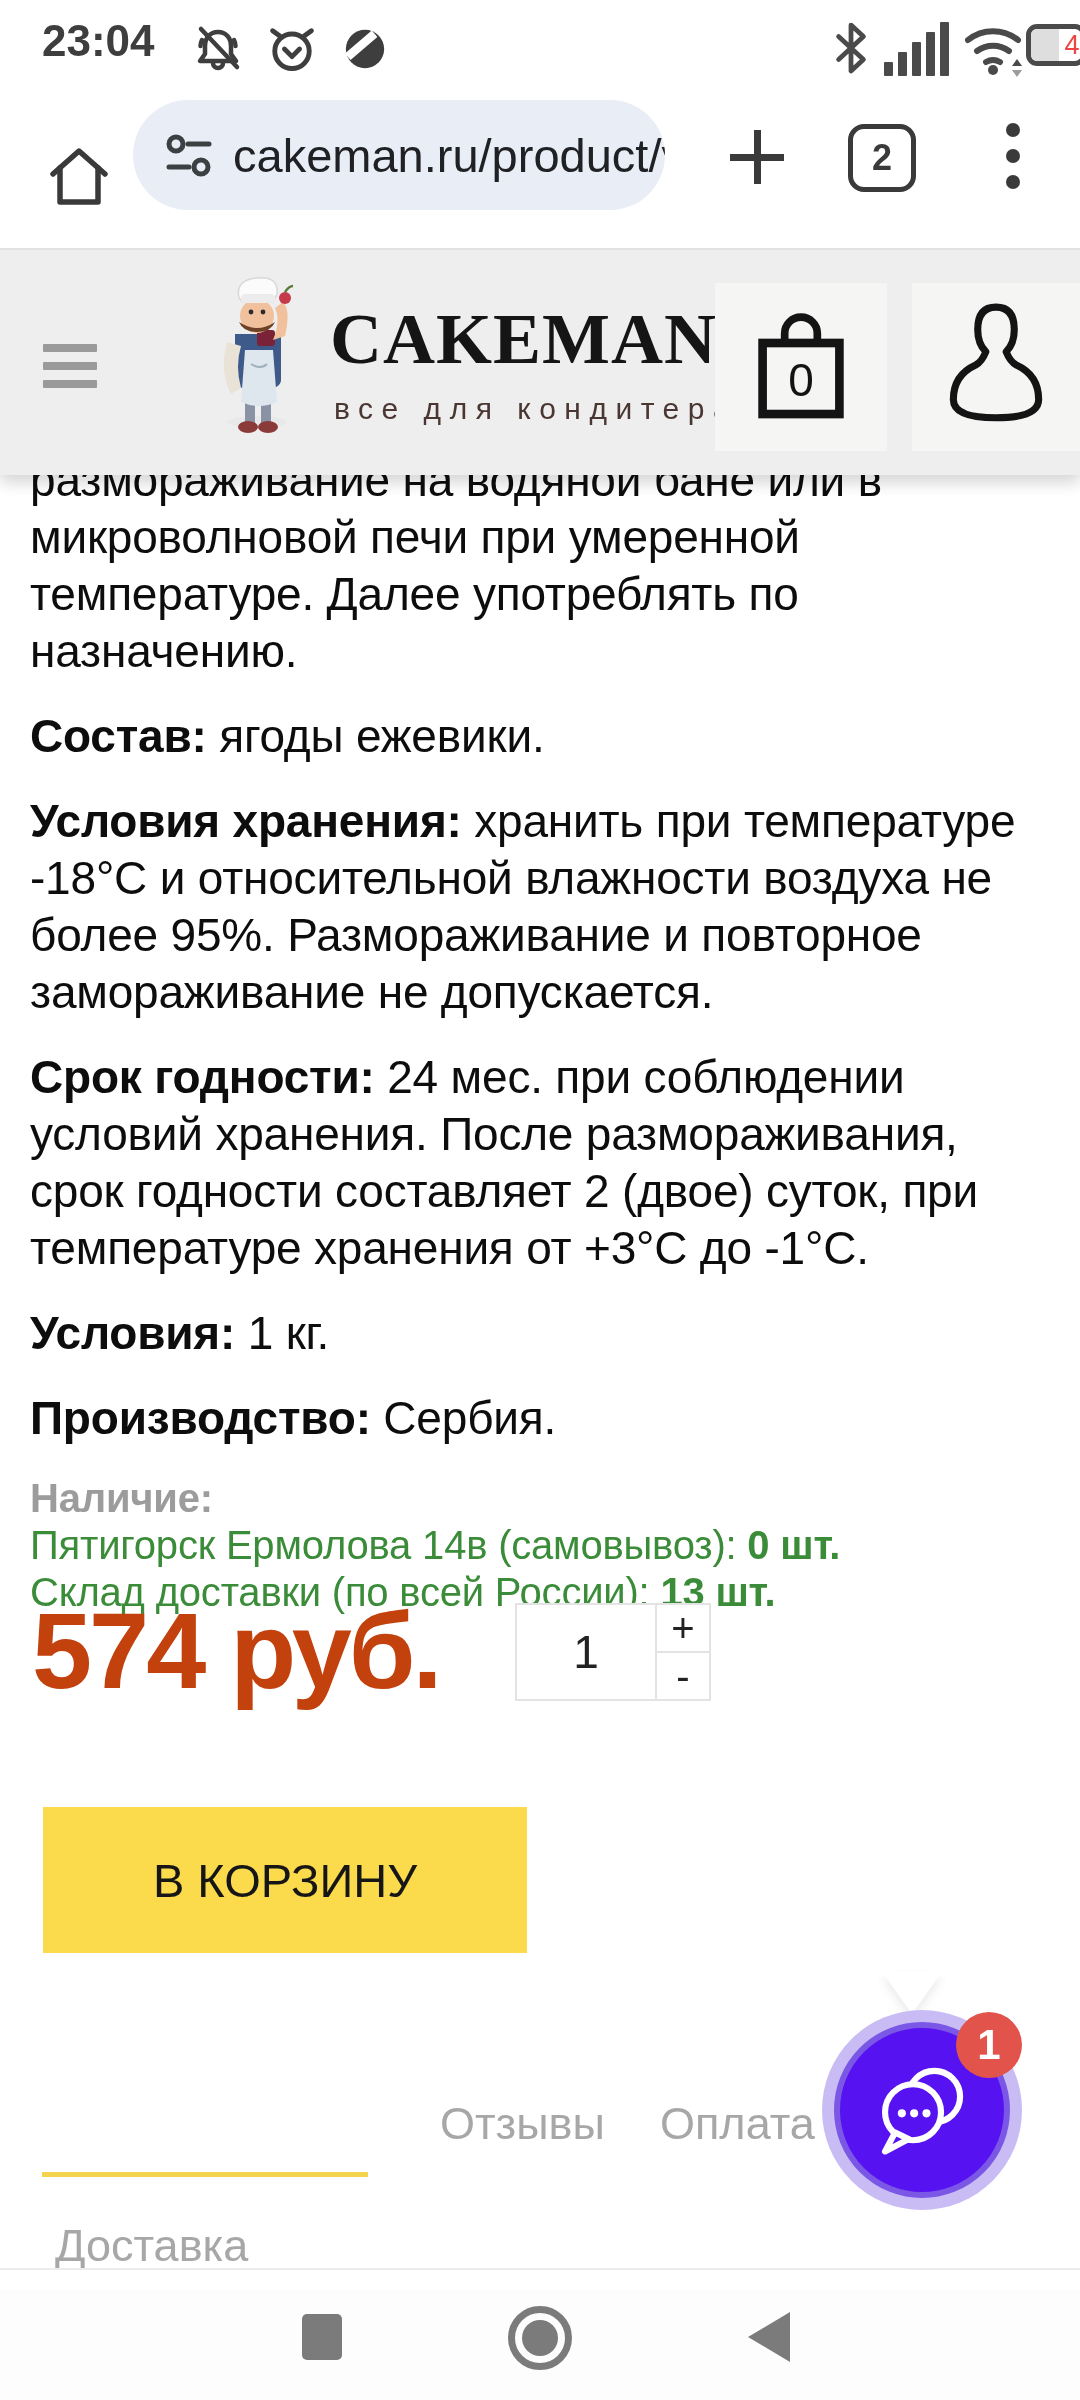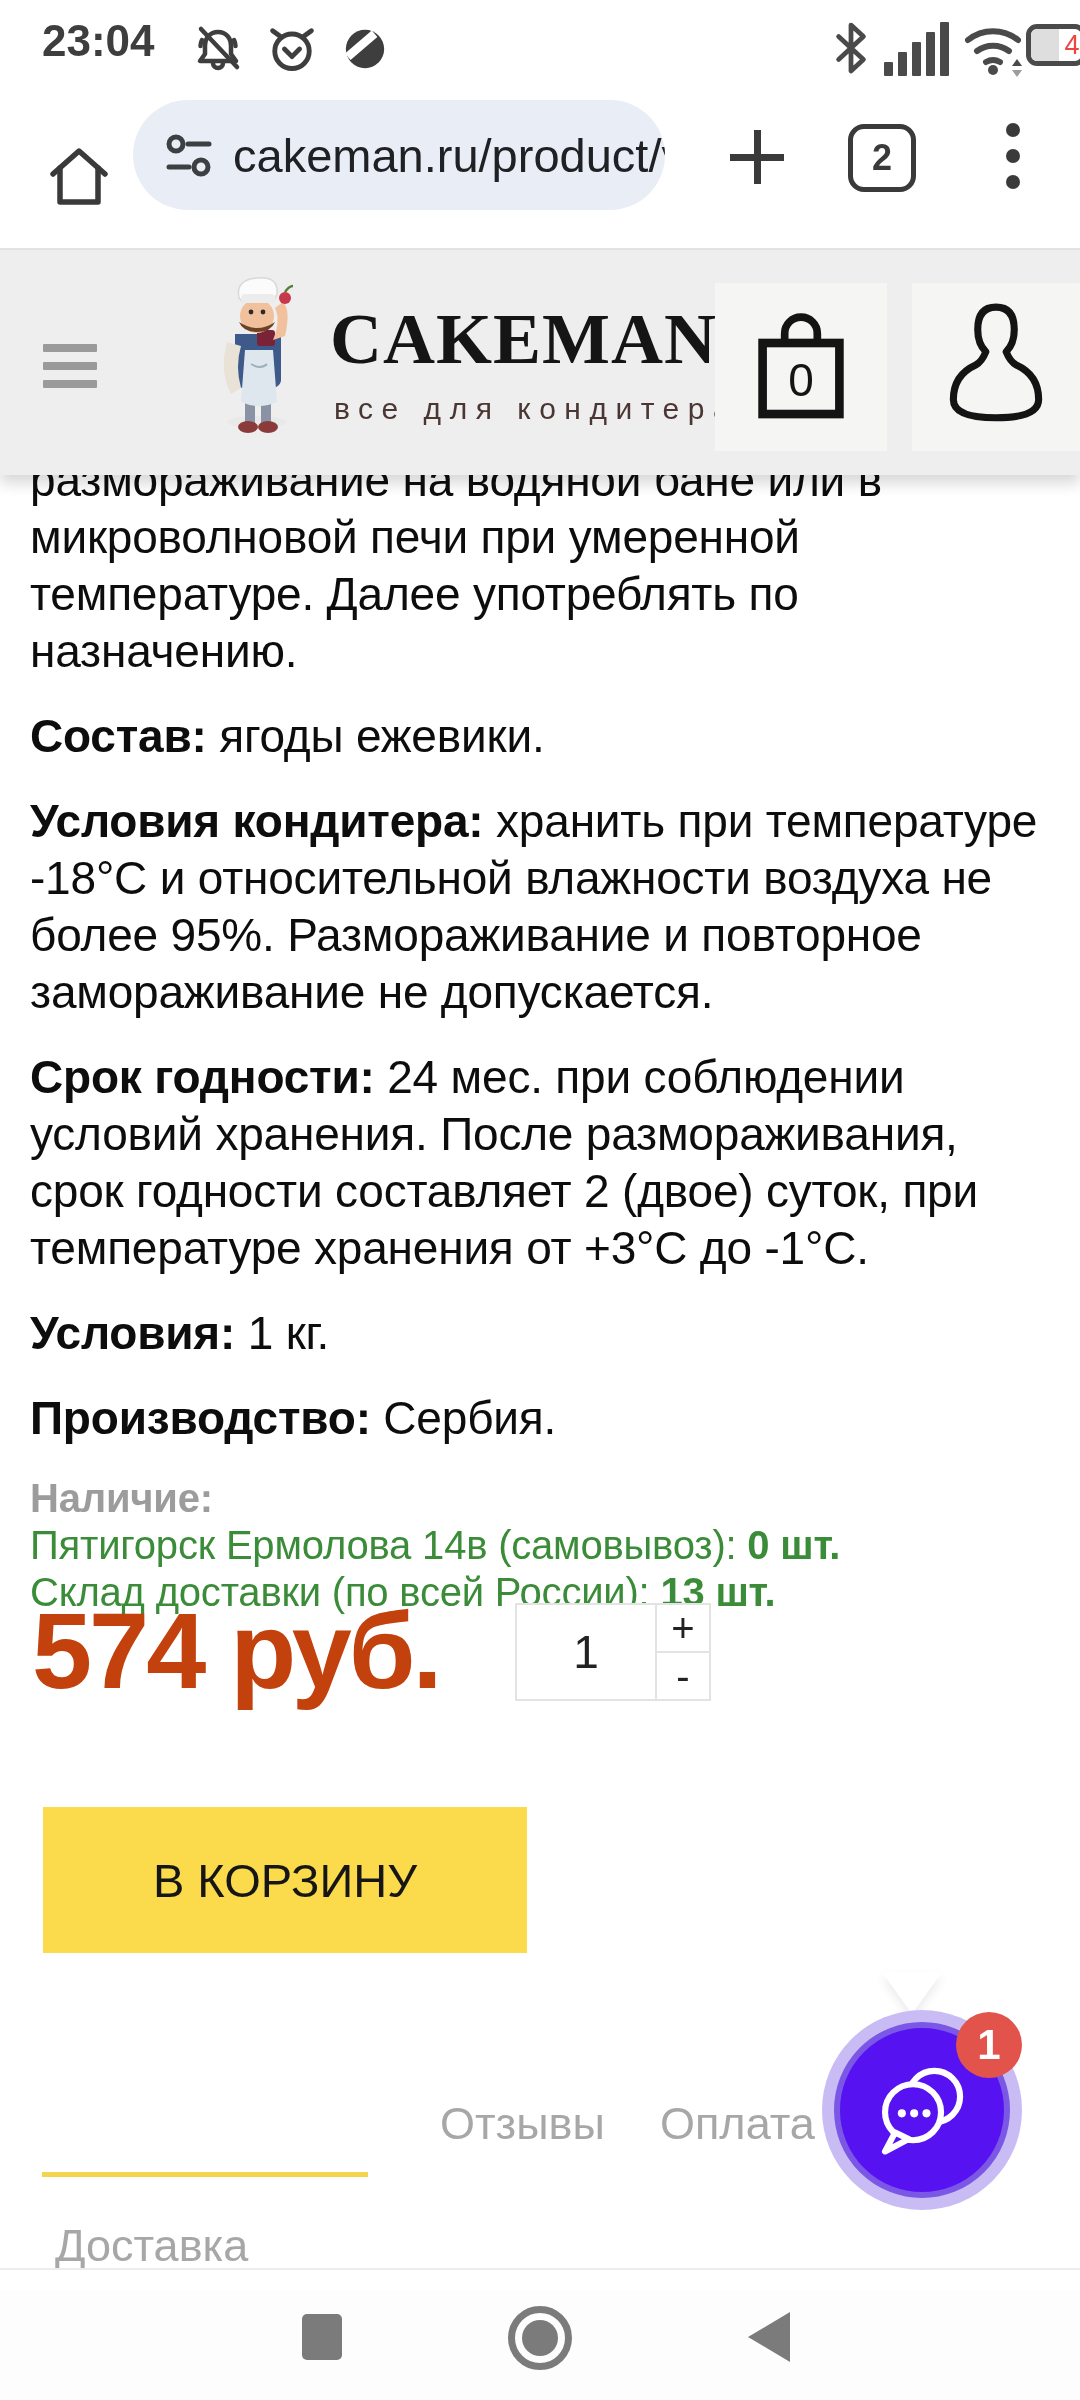--- a/index.html
+++ b/index.html
@@ -188,21 +188,21 @@
         <circle cx="11" cy="38" r="7"></circle>
         <circle cx="11" cy="64" r="7"></circle>
       </svg>
     </span>
   </div>
   <div class="chrome-divider"></div>
 
   <div class="content">
     <p>размораживание на водяной бане или в микроволновой печи при умеренной температуре. Далее употреблять по назначению.</p>
     <p><b>Состав:</b><span> ягоды ежевики.</span></p>
-    <p><b>Условия кондитера:</b><span> хранить при температуре -18°С и относительной влажности воздуха не более 95%. Размораживание и повторное замораживание не допускается.</span></p>
+    <p><b>Условия хранения:</b><span> хранить при температуре -18°С и относительной влажности воздуха не более 95%. Размораживание и повторное замораживание не допускается.</span></p>
     <p><b>Срок годности:</b><span> 24 мес. при соблюдении условий хранения. После размораживания, срок годности составляет 2 (двое) суток, при температуре хранения от +3°С до -1°С.</span></p>
     <p><b>Условия:</b><span> 1 кг.</span></p>
     <p><b>Производство:</b><span> Сербия.</span></p>
 
     <div class="avail">
       <div class="avail-label">Наличие:</div>
       <div class="avail-row"><span>Пятигорск Ермолова 14в (самовывоз): </span><b>0 шт.</b></div>
       <div class="avail-row"><span>Склад доставки (по всей России): </span><b>13 шт.</b></div>
     </div>
   </div>

